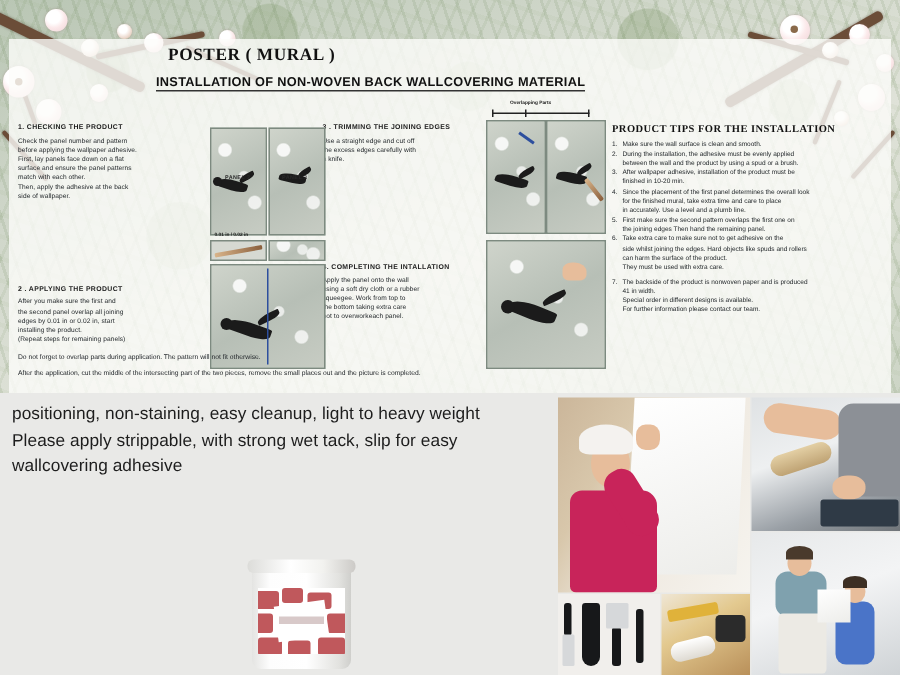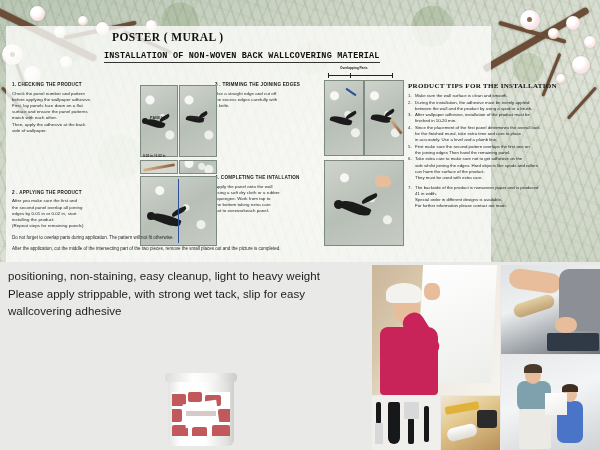--- a/index.html
+++ b/index.html
@@ -26,26 +26,26 @@
   }
   .branch{position:absolute;background:#6b4d38;border-radius:3px;transform-origin:0 50%;
     box-shadow:0 0 2px rgba(60,40,25,.5);}
   .blossom{position:absolute;border-radius:50%;
     background:radial-gradient(circle at 38% 35%,#fff 0 32%,#fbe9ea 55%,#efd2d6 100%);
     box-shadow:0 0 2px rgba(150,120,120,.45);}
   .blossom.bud{background:radial-gradient(circle at 40% 35%,#fff 0 30%,#e9d3c6 70%,#c9a990 100%);}
   .bcenter{position:absolute;border-radius:50%;background:#8a6a4a;}
 
   
-  #panel{position:absolute;left:6px;top:26px;width:485px;height:236px;
+  #panel{position:absolute;left:6px;top:26px;width:588px;height:236px;
     background:rgba(252,252,250,.80);}
   #panel-head{padding:4px 0 0 106px;}
   .h1{font-family:"Liberation Serif",serif;font-weight:bold;font-size:11.5px;color:#111;
       letter-spacing:.4px;line-height:14px;}
-  .h2{font-family:Liberation Mono, monospace;font-weight:bold;font-size:8.5px;color:#111;
+  .h2{font-family:Liberation Sans, sans-serif;font-weight:bold;font-size:8.5px;color:#111;
       letter-spacing:.2px;margin:4px 0 0 -8px;border-bottom:1px solid #333;display:inline-block;
       padding-bottom:1px;}
 
   .cols{position:absolute;left:0;top:56px;width:588px;height:178px;}
   .col{position:absolute;}
   .c1{left:6px;top:0;width:130px;}
   .c2{left:209px;top:0;width:110px;}
   .c3{left:402px;top:0;width:186px;}
 
   .step-title{font-size:4.6px;font-weight:bold;color:#1a1a1a;letter-spacing:.25px;

